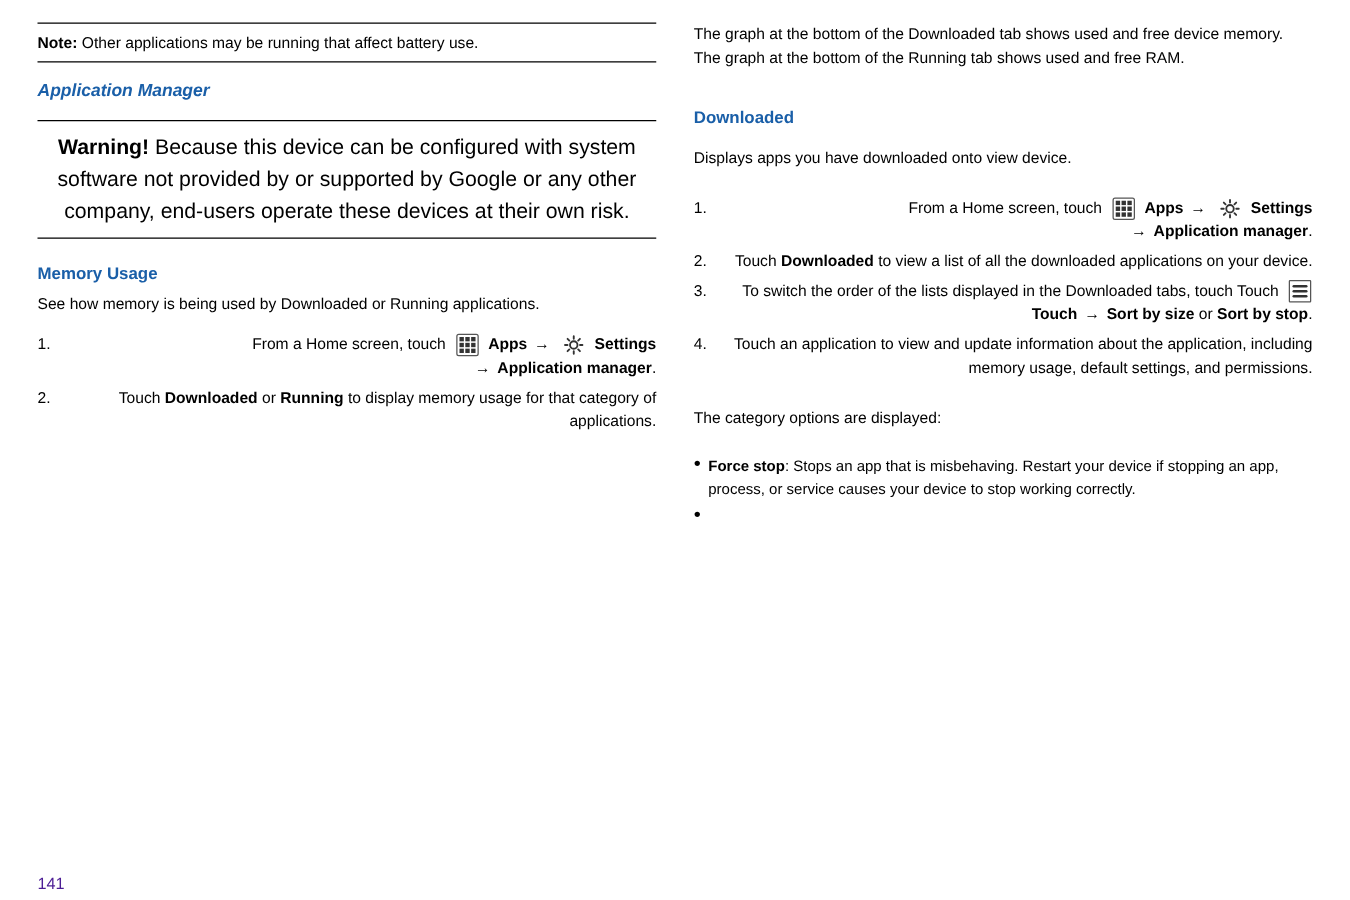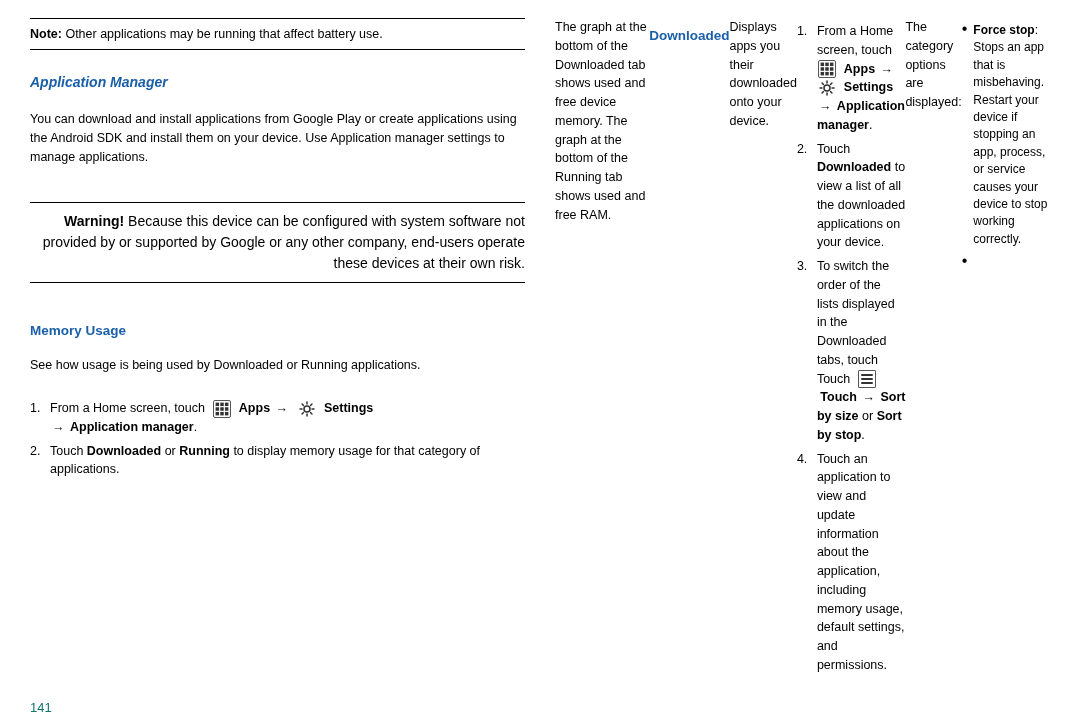--- a/index.html
+++ b/index.html
@@ -18,27 +18,27 @@
       display: flex;
       flex-direction: row;
       flex: 1;
       padding: 18px 30px 10px 30px;
       gap: 30px;
     }
     .left-col {
       flex: 1;
       display: flex;
       flex-direction: column;
-      gap: 14px;
+      gap: 4px;
     }
     .right-col {
       flex: 1;
       display: flex;
-      flex-direction: row;
-      gap: 0;
+      flex-direction: column;
+      gap: 12px;
     }
     .top-note {
       border-top: 1.5px solid #000;
       border-bottom: 1.5px solid #000;
       padding: 8px 0 8px 0;
       font-size: 12.5px;
       margin-bottom: 0;
     }
     .top-note .note-bold {
       font-weight: bold;
@@ -58,24 +58,24 @@
     }
     .body-text {
       font-size: 12.5px;
       line-height: 1.5;
       margin-bottom: 6px;
     }
     .warning-block {
       border-top: 1.5px solid #000;
       border-bottom: 1.5px solid #000;
       padding: 8px 0 8px 0;
-      margin: 16px 0;
-      font-size: 14px;
+      margin: 6px 0;
+      font-size: 17px;
       line-height: 1.5;
-      text-align: right;
+      text-align: center;
     }
     .warning-block .warn-bold {
       font-weight: bold;
     }
     .numbered-list {
       list-style: none;
       padding: 0;
       margin: 4px 0;
     }
     .numbered-list li {
@@ -85,20 +85,21 @@
       line-height: 1.5;
       margin-bottom: 5px;
       align-items: flex-start;
     }
     .num {
       font-weight: normal;
       min-width: 14px;
     }
     .li-content {
       flex: 1;
+      text-align: right;
     }
     .icon-apps {
       display: inline-flex;
       align-items: center;
       justify-content: center;
       width: 18px;
       height: 18px;
       border: 1.5px solid #555;
       border-radius: 2px;
       position: relative;
@@ -160,50 +161,49 @@
       align-items: flex-start;
     }
     .bullet-dot {
       font-size: 16px;
       line-height: 1;
       margin-top: -1px;
     }
     .page-number {
       padding: 6px 30px;
       font-size: 13px;
-      color: #0f766e;
+      color: #4c1d95;
     }
     .right-top-text {
       font-size: 12.5px;
       line-height: 1.5;
       margin-bottom: 8px;
     }
   </style>
 </head>
 <body>
 
 <div class="page">
 
   <div class="left-col">
 
     <div class="top-note">
       <span class="note-bold">Note:</span><span> Other applications may be running that affect battery use.</span>
     </div>
 
     <div class="section-title-italic">Application Manager</div>
 
-    <div class="body-text">You can download and install applications from Google Play or create applications using the Android SDK and install them on your device. Use Application manager settings to manage applications.</div>
 
     <div class="warning-block">
       <span class="warn-bold">Warning!</span><span> Because this device can be configured with system software not provided by or supported by Google or any other company, end-users operate these devices at their own risk.</span>
     </div>
 
     <div class="section-title-bold">Memory Usage</div>
 
-    <div class="body-text">See how usage is being used by Downloaded or Running applications.</div>
+    <div class="body-text">See how memory is being used by Downloaded or Running applications.</div>
 
     <ol class="numbered-list">
 
       <li>
         <span class="num">1.</span>
         <span class="li-content">
           From a Home screen, touch&nbsp;
           <span class="icon-apps">
             <svg viewBox="0 0 12 12" fill="none" xmlns="http://www.w3.org/2000/svg">
               <rect x="0.5" y="0.5" width="3" height="3" fill="#333"></rect>
@@ -239,21 +239,21 @@
     </ol>
 
   </div>
 
   <div class="right-col">
 
     <div class="right-top-text">The graph at the bottom of the Downloaded tab shows used and free device memory. The graph at the bottom of the Running tab shows used and free RAM.</div>
 
     <div class="section-title-bold">Downloaded</div>
 
-    <div class="body-text">Displays apps you their downloaded onto your device.</div>
+    <div class="body-text">Displays apps you have downloaded onto view device.</div>
 
     <ol class="numbered-list">
 
       <li>
         <span class="num">1.</span>
         <span class="li-content">
           From a Home screen, touch&nbsp;
           <span class="icon-apps">
             <svg viewBox="0 0 12 12" fill="none" xmlns="http://www.w3.org/2000/svg">
               <rect x="0.5" y="0.5" width="3" height="3" fill="#333"></rect>

